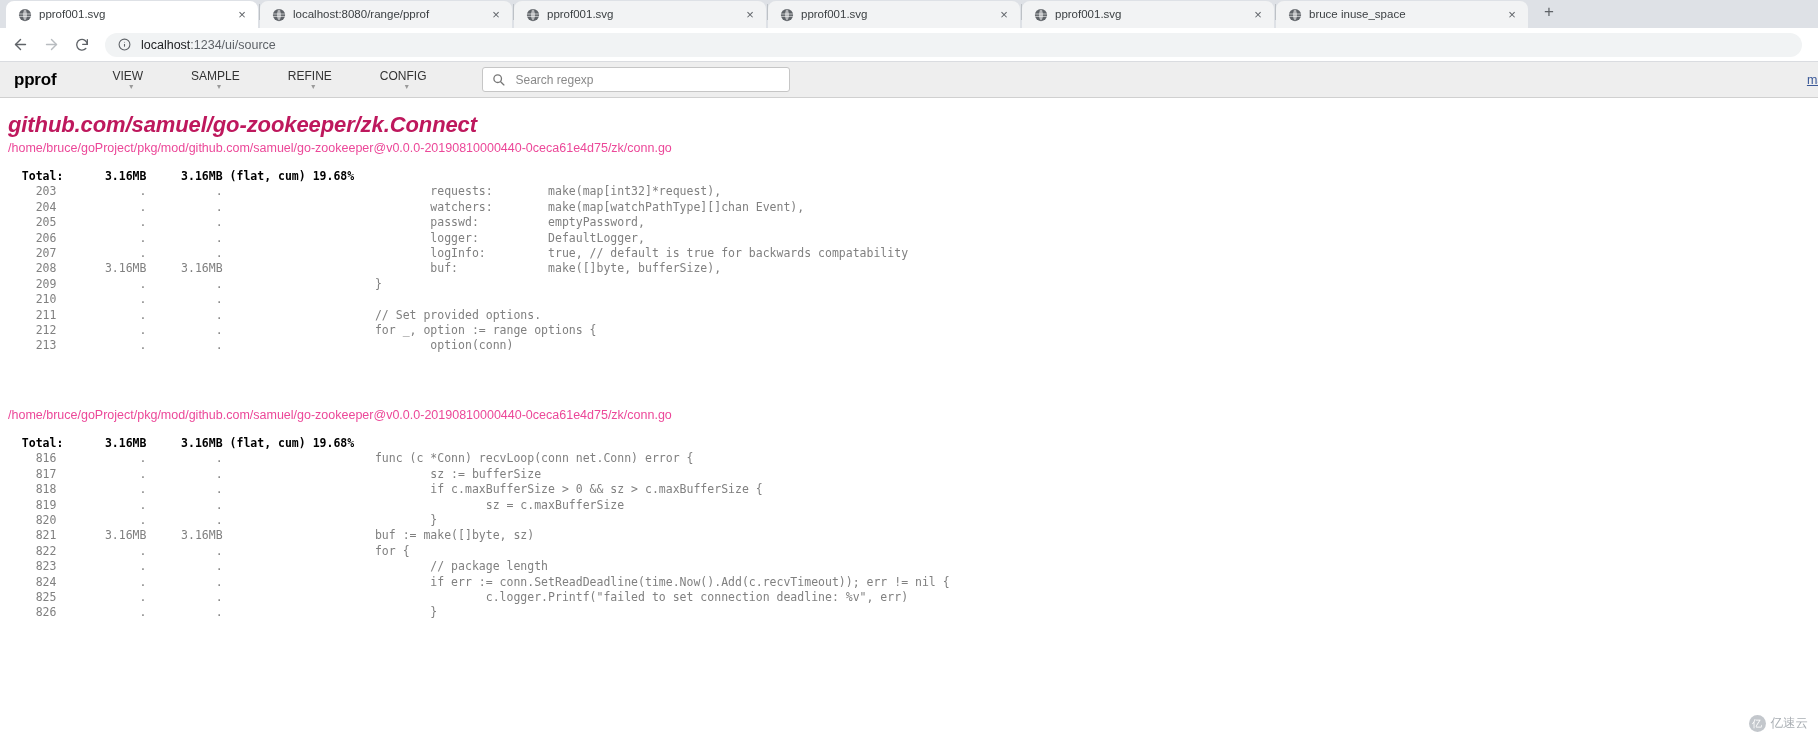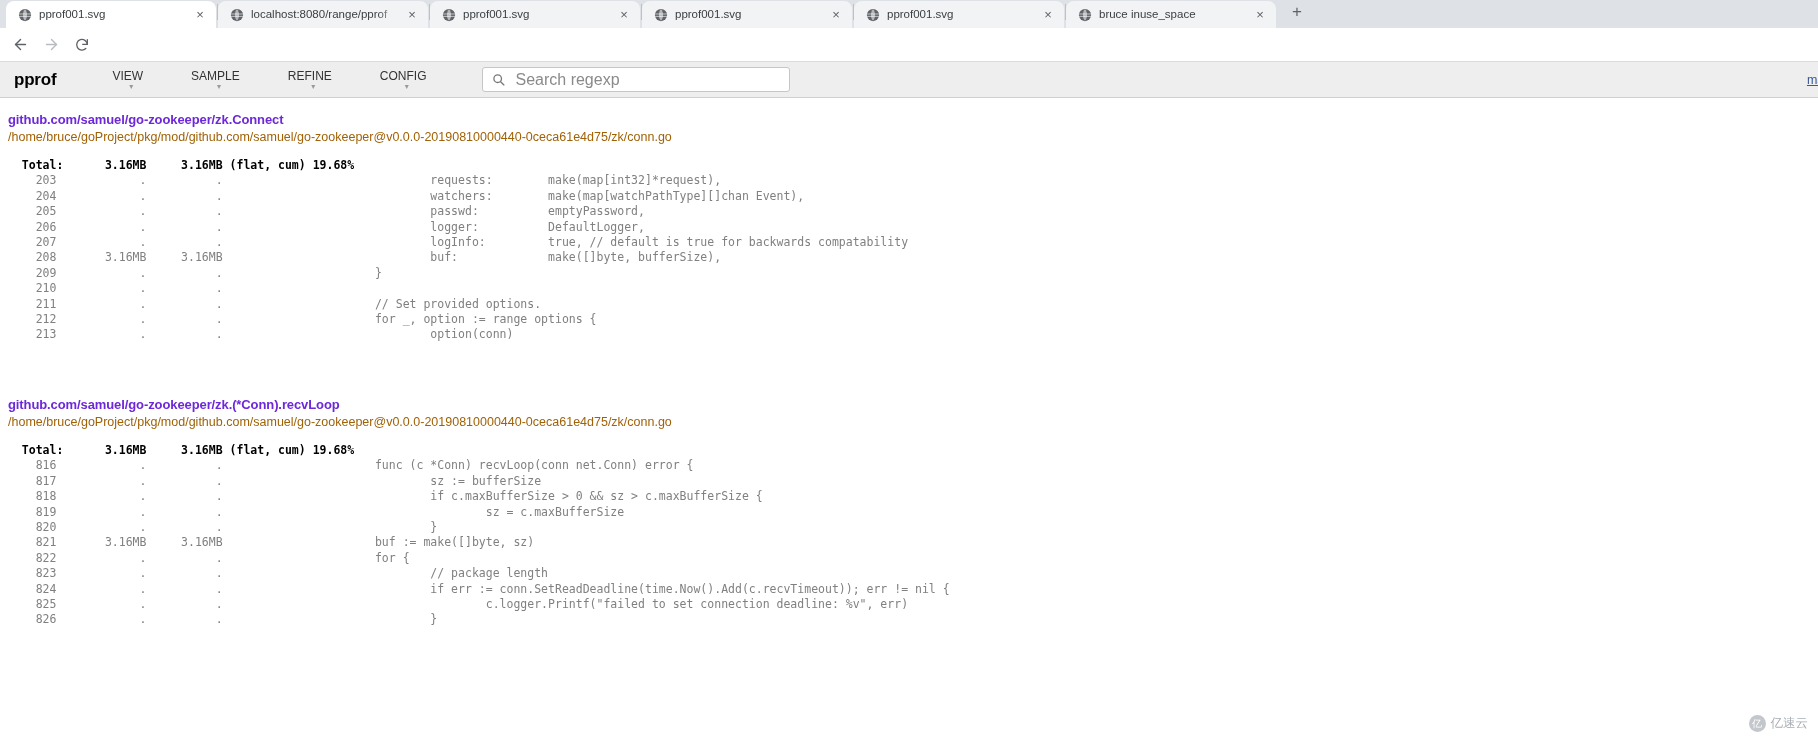--- a/index.html
+++ b/index.html
@@ -23,21 +23,21 @@
     height: 28px;
     padding: 0 0 0 6px;
     background: #dee1e6;
   }
   .tab {
     position: relative;
     display: flex;
     align-items: center;
     height: 27px;
     min-width: 0;
-    width: 210px;
+    width: 252px;
     padding: 0 8px 0 11px;
     background: #f2f3f4;
     border-radius: 8px 8px 0 0;
     font-size: 11.5px;
     color: #3c4043;
     margin-right: 1px;
   }
   .tab.active {
     background: #ffffff;
   }
@@ -189,21 +189,21 @@
     display: inline-flex;
     align-items: center;
     justify-content: center;
     flex: 0 0 auto;
   }
   .searchbox input {
     border: 0;
     outline: 0;
     flex: 1 1 auto;
     font-family: "Liberation Sans", sans-serif;
-    font-size: 16px;
+    font-size: 12px;
     color: #222;
     background: transparent;
   }
   .searchbox input::placeholder { color: #8a8a8a; }
   .header-right {
     position: absolute;
     right: -16px;
     top: 50%;
     transform: translateY(-50%);
     font-size: 12.5px;
@@ -213,29 +213,30 @@
     text-decoration: underline;
   }
 
   
   .content {
     padding: 0 8px;
     background: #fff;
   }
   .section { margin-top: 14px; }
   .section-title {
-    font-size: 13px;
+    font-size: 22px;
     font-weight: bold;
-    color: #6d28d9;
+    color: #be185d;
     margin: 0 0 3px 0;
     letter-spacing: -0.1px;
+    font-style: italic;
   }
   .section-path {
     font-size: 12.5px;
-    color: #a16207;
+    color: #ec4899;
     margin: 0 0 14px 0;
   }
   pre.code {
     margin: 0;
     font-family: "DejaVu Sans Mono", "Liberation Mono", monospace;
     font-size: 11.5px;
     line-height: 15.4px;
     color: #808080;
     white-space: pre;
   }
@@ -369,20 +370,32 @@
       <svg width="17" height="17" viewBox="0 0 24 24" fill="none" stroke="currentColor" stroke-width="2" stroke-linecap="round" stroke-linejoin="round">
           <line x1="5" y1="12" x2="19" y2="12"></line>
           <polyline points="12 5 19 12 12 19"></polyline>
         </svg>
     </div>
     <div class="nav-btn">
       <svg width="16" height="16" viewBox="0 0 24 24" fill="none" stroke="currentColor" stroke-width="2" stroke-linecap="round" stroke-linejoin="round">
           <path d="M20 11a8 8 0 1 0-2.3 6.3"></path>
           <polyline points="20 4 20 11 13 11"></polyline>
         </svg>
+    </div>
+    <div class="omnibox">
+      <span class="info-icon">
+        <svg width="13" height="13" viewBox="0 0 24 24" fill="none" stroke="currentColor" stroke-width="2">
+            <circle cx="12" cy="12" r="10"></circle>
+            <line x1="12" y1="16" x2="12" y2="11"></line>
+            <circle cx="12" cy="8" r="0.9" fill="currentColor" stroke="none"></circle>
+          </svg>
+      </span>
+      <span class="url">
+        <span class="host">localhost</span><span class="path">:1234/ui/source</span>
+      </span>
     </div>
     <div class="tb-right"></div>
   </div>
 </div>
 
 <div class="pprof-header">
   <div class="brand">pprof</div>
 
   <div class="menu-item">
     <span>VIEW</span>
@@ -431,21 +444,20 @@
     209            .          .                      }
     210            .          .
     211            .          .                      // Set provided options.
     212            .          .                      for _, option := range options {
     213            .          .                              option(conn)</span></pre>
   </div>
 
   <div class="spacer"></div>
 
   <div class="section">
-    <h2 class="section-title">github.com/samuel/go-zookeeper/zk.(*Conn).recvLoop</h2>
     <div class="section-path">/home/bruce/goProject/pkg/mod/github.com/samuel/go-zookeeper@v0.0.0-20190810000440-0ceca61e4d75/zk/conn.go</div>
     <pre class="code"><span class="total-row">  Total:      3.16MB     3.16MB (flat, cum) 19.68%</span>
 <span>    816            .          .                      func (c *Conn) recvLoop(conn net.Conn) error {
     817            .          .                              sz := bufferSize
     818            .          .                              if c.maxBufferSize &gt; 0 &amp;&amp; sz &gt; c.maxBufferSize {
     819            .          .                                      sz = c.maxBufferSize
     820            .          .                              }
     821       3.16MB     3.16MB                      buf := make([]byte, sz)
     822            .          .                      for {
     823            .          .                              // package length

